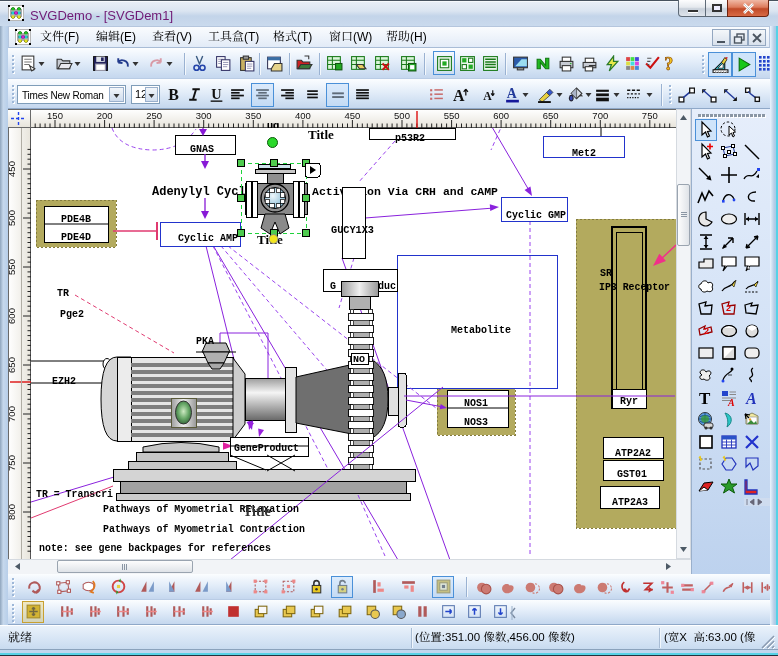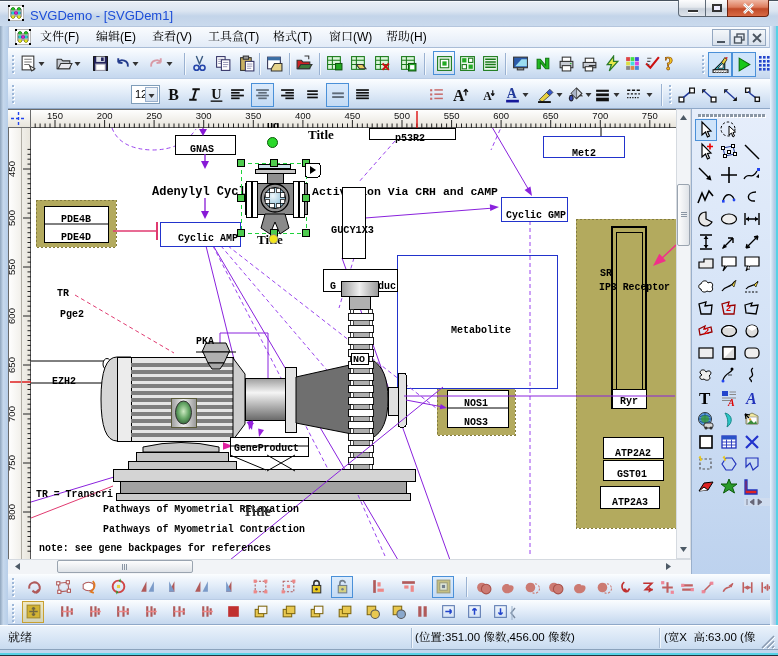--- a/index.html
+++ b/index.html
@@ -20,21 +20,21 @@
 <path d="M12 3 L10 3 L9 4 L9 12 L10 13 L12 13 L13 12 L13 4 Z" fill="none" stroke="#555"></path>
 <ellipse cx="5" cy="4" rx="1.7" ry="1.4" fill="#22cc22" stroke="#117711" stroke-width="0.5"></ellipse>
 <ellipse cx="11" cy="4" rx="1.7" ry="1.4" fill="#22cc22" stroke="#117711" stroke-width="0.5"></ellipse>
 <ellipse cx="5" cy="8" rx="1.7" ry="1.4" fill="#22dddd" stroke="#117777" stroke-width="0.5"></ellipse>
 <ellipse cx="11" cy="8" rx="1.7" ry="1.4" fill="#22dddd" stroke="#117777" stroke-width="0.5"></ellipse>
 <ellipse cx="5" cy="12" rx="1.7" ry="1.4" fill="#eeee22" stroke="#888811" stroke-width="0.5"></ellipse>
 <ellipse cx="11" cy="12" rx="1.7" ry="1.4" fill="#eeee22" stroke="#888811" stroke-width="0.5"></ellipse>
 <line x1="6.5" y1="8" x2="9.5" y2="8" stroke="#cc22cc" stroke-width="1"></line>
 <ellipse cx="8" cy="8" rx="1.7" ry="1.4" fill="#dd22dd" stroke="#771177" stroke-width="0.5"></ellipse>
 </svg>
-<div style="position:absolute;left:30px;top:8px;font-size:13px;color:#1d4ed8;">SVGDemo - [SVGDem1]</div>
+<div style="position:absolute;left:30px;top:8px;font-size:13px;color:#701a75;">SVGDemo - [SVGDem1]</div>
 <div style="position:absolute;left:678px;top:0px;width:28px;height:17px;background:linear-gradient(180deg,#fdfdfe 0%,#e5e9ee 45%,#c8d0da 55%,#dfe5ec 100%);border:1px solid #5e6a77;border-top:none;border-radius:0 0 0 4px;">
       <div style="position:absolute;left:9px;top:10px;width:10px;height:3px;background:#333;border-bottom:1px solid #fff"></div>
     </div>
 <div style="position:absolute;left:705px;top:0px;width:23px;height:17px;background:linear-gradient(180deg,#fdfdfe 0%,#e5e9ee 45%,#c8d0da 55%,#dfe5ec 100%);border:1px solid #5e6a77;border-top:none;">
       <div style="position:absolute;left:6px;top:4px;width:10px;height:8px;border:2px solid #333;background:#eef"></div>
     </div>
 <div style="position:absolute;left:727px;top:0px;width:42px;height:17px;background:linear-gradient(180deg,#f0b9a5 0%,#dd7b5c 45%,#c04a28 55%,#d86a45 100%);border:1px solid #6e2410;border-top:none;border-radius:0 0 4px 0;">
       <svg style="position:absolute;left:14px;top:2px" width="13" height="13" viewBox="0 0 13 13">
         <path d="M2 2 L11 11 M11 2 L2 11" stroke="#fff" stroke-width="2.6"></path>
         <path d="M2 2 L11 11 M11 2 L2 11" stroke="#444" stroke-width="0.6" opacity="0.5"></path>
@@ -313,20 +313,28 @@
       <rect x="0" y="4" width="2.6" height="2.6" fill="#2244cc"></rect>
       <rect x="4" y="4" width="2.6" height="2.6" fill="#2244cc"></rect>
       <rect x="8" y="4" width="2.6" height="2.6" fill="#2244cc"></rect>
       <rect x="0" y="8" width="2.6" height="2.6" fill="#2244cc"></rect>
       <rect x="4" y="8" width="2.6" height="2.6" fill="#2244cc"></rect>
       <rect x="8" y="8" width="2.6" height="2.6" fill="#2244cc"></rect>
       <rect x="0" y="12" width="2.6" height="2.6" fill="#2244cc"></rect>
       <rect x="4" y="12" width="2.6" height="2.6" fill="#2244cc"></rect>
       <rect x="8" y="12" width="2.6" height="2.6" fill="#2244cc"></rect>
     </svg>
+<div style="position:absolute;left:17px;top:85px;width:109px;height:19px;background:#fff;border:1px solid #7f9db9;font-size:12px;">
+      <span style="position:absolute;left:4px;top:4px;font-size:10px;letter-spacing:-0.2px;white-space:nowrap">Times New Roman</span>
+      <div style="position:absolute;right:1px;top:1px;width:15px;height:15px;background:linear-gradient(180deg,#f2f6fa,#cfdced);border:1px solid #9ab0cc">
+        <svg style="position:absolute;left:3px;top:5px" width="7" height="6" viewBox="0 0 7 6">
+          <path d="M0.5 1 L6.5 1 L3.5 5 Z" fill="#333"></path>
+        </svg>
+      </div>
+    </div>
 <div style="position:absolute;left:131px;top:85px;width:29px;height:19px;background:#fff;border:1px solid #7f9db9;font-size:12px;">
       <span style="position:absolute;left:3px;top:2px;font-size:11px">12</span>
       <div style="position:absolute;right:1px;top:1px;width:13px;height:15px;background:linear-gradient(180deg,#f2f6fa,#cfdced);border:1px solid #9ab0cc">
         <svg style="position:absolute;left:2px;top:5px" width="7" height="6" viewBox="0 0 7 6">
           <path d="M0.5 1 L6.5 1 L3.5 5 Z" fill="#333"></path>
         </svg>
       </div>
     </div>
 <svg class="ab" style="left:165px;top:86px" width="17" height="17" viewBox="0 0 16 16">
       <text x="3" y="13.5" font-size="15" font-weight="bold" font-family="Liberation Serif" fill="#111">B</text>

